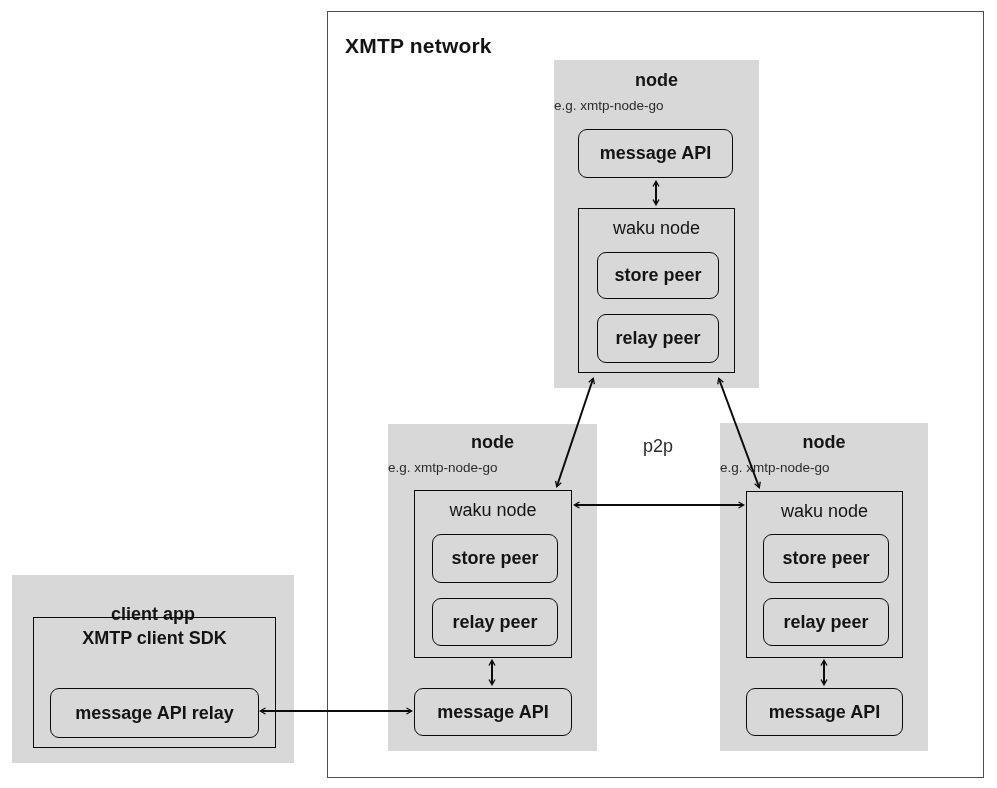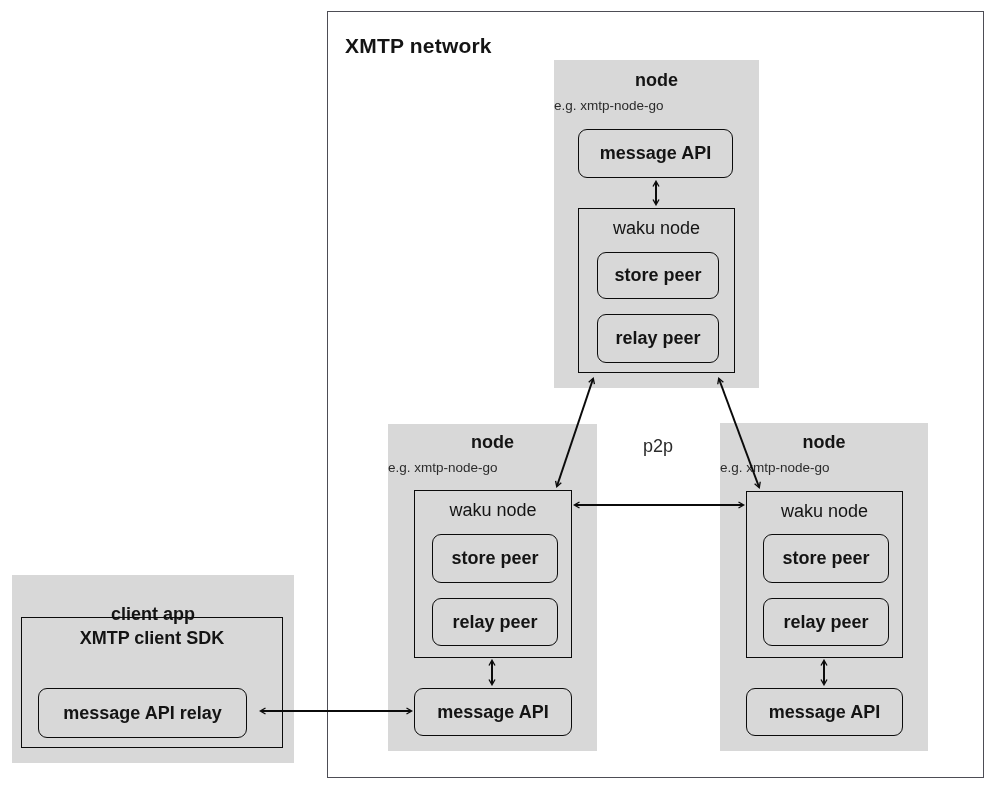--- a/index.html
+++ b/index.html
@@ -55,21 +55,21 @@
   
   .node-right .t-title{top:9px;}
   .node-right .t-sub{top:37px;}
   .node-right .waku{left:26px;top:68px;width:157px;height:167px;}
   .node-right .store{left:16px;top:42px;width:126px;height:49px;}
   .node-right .relay{left:16px;top:106px;width:126px;height:48px;}
   .node-right .msg-api{left:26px;top:265px;width:157px;height:48px;}
 
   
   .client-app .t-title{top:9px;margin-top:20px;}
-  .client-app .sdk{left:9px;top:42px;width:262px;height:131px;text-decoration:underline;}
+  .client-app .sdk{left:21px;top:42px;width:243px;height:131px;text-decoration:underline;}
   .client-app .sdk-title{position:absolute;left:0;top:10px;width:100%;text-align:center;font-size:18px;font-weight:700;}
   .client-app .sdk-sub{position:absolute;left:0;top:35px;width:100%;text-align:center;font-size:13.5px;color:var(--subtext);}
   .client-app .mac{left:16px;top:70px;width:209px;height:50px;}
 
   .p2p{position:absolute;left:614px;top:436px;width:88px;text-align:center;
        font-size:18px;font-weight:400;color:var(--subtext);}
 
   svg.arrows{position:absolute;left:0;top:0;width:997px;height:788px;pointer-events:none;}
   svg.arrows path.a{stroke:var(--box-border);stroke-width:2;fill:none;}
 </style>

